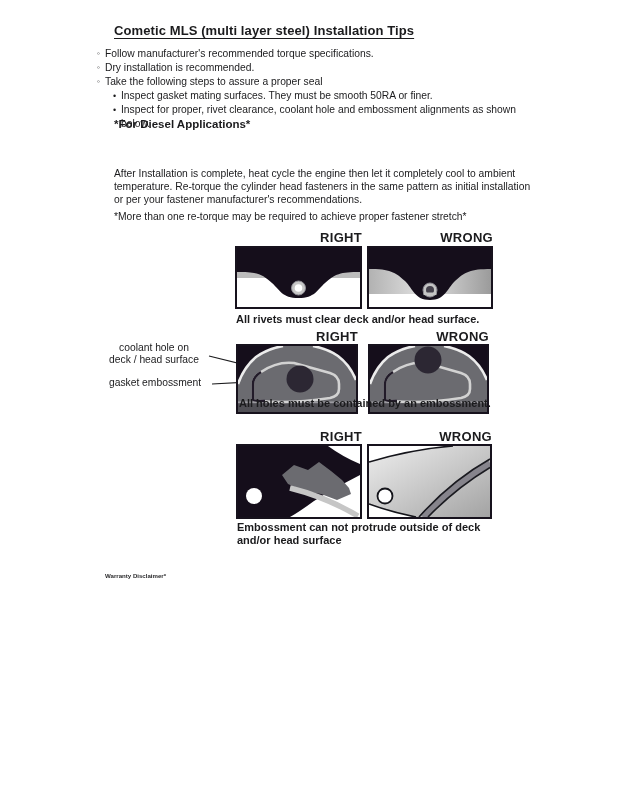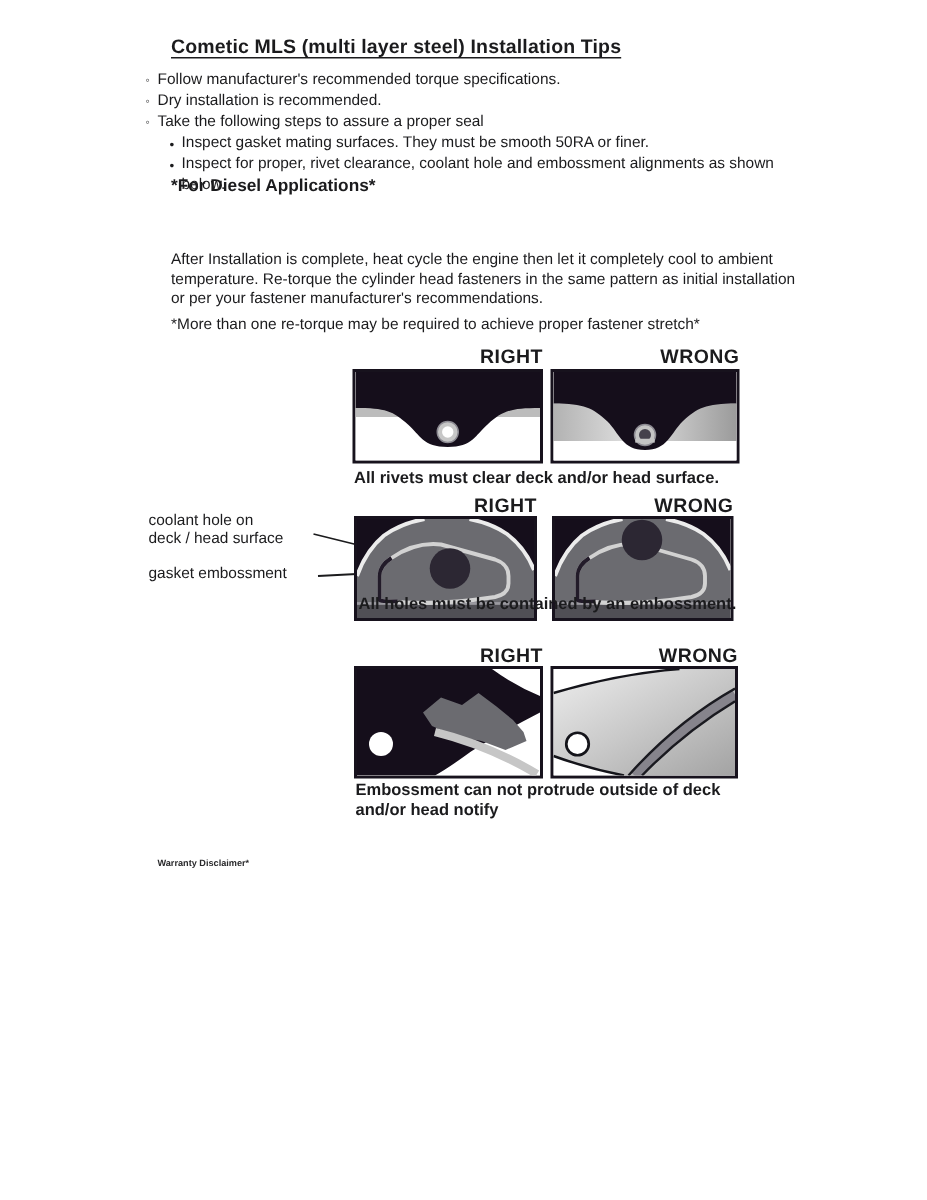--- a/index.html
+++ b/index.html
@@ -19,21 +19,21 @@
   .sub .b-mark{font-size:9px;}
   .diesel-head{left:114px;top:118px;font-size:11.5px;font-weight:bold;}
   .body-par{left:114px;width:418px;font-size:10.3px;line-height:13.2px;}
   .p1{top:134px;}
   .p2{top:167px;}
   .p3{top:210px;}
   .rw-label{font-size:13px;font-weight:bold;text-align:right;letter-spacing:.3px;}
   .panel{position:absolute;border:2px solid #17121d;background:#fff;box-sizing:border-box;}
   .panel svg{display:block;}
   .cap{font-weight:bold;font-size:11px;line-height:12.5px;}
-  .side-label{font-size:10.3px;line-height:11.5px;text-align:left;}
+  .side-label{font-size:10.3px;line-height:11.5px;text-align:center;}
   .disc{left:105px;top:573px;width:428px;font-size:5.7px;line-height:6.55px;color:#2a2a2c;}
   .disc .dh{font-weight:bold;font-size:6.1px;margin:0 0 7px 0;}
   .disc p{margin:0 0 6.5px 0;}
   .disc .tight{margin:0;}
   .docnum{left:386px;top:757px;font-size:19px;letter-spacing:.4px;color:#737373;}
 </style>
 </head>
 <body>
 
 <div class="page">
@@ -176,21 +176,21 @@
       <path d="M0,58 Q22,66 47,71" stroke="#14141a" stroke-width="1.6" fill="none"></path>
       <path d="M121,17 Q84,38 54,71" stroke="#86848c" stroke-width="7" fill="none"></path>
       <path d="M121,13 Q82,35 50,71" stroke="#1a1a20" stroke-width="1.6" fill="none"></path>
       <path d="M121,21.5 Q87,42 59,71" stroke="#1a1a20" stroke-width="1.6" fill="none"></path>
       <circle cx="16" cy="50" r="7.5" fill="#ffffff" stroke="#14141a" stroke-width="1.8"></circle>
     </svg>
   </div>
 
   <div class="abs cap" style="left:237px;top:521px;">
     <div>Embossment can not protrude outside of deck</div>
-    <div>and/or head notify</div>
+    <div>and/or head surface</div>
   </div>
 
   <div class="abs disc">
     <div class="dh">Warranty Disclaimer*</div>
     <p>Due to the nature of performance applications, the parts in this catalog are sold without any express warranty or any implied warranty of merchantability or fitness for a particular purpose.  Cometic Gasket Inc., shall not, under any circumstances, be liable for any special, incidental or consequential damages, including, person, party or property, but not limited to, damage, or loss of property or equipment, loss of profits or revenue, cost of purchased or replacement goods, or claims of customers of the purchase, which may arise and/or result from sale, installation or use of these parts.  Installation of these parts could adversely affect the motor manufacturers warranty coverage.</p>
     <p class="tight">VENUE-The agreed upon venue, in the event of dispute whatsoever between the parties, whether instituted by either party, including, but not limited to, contract terms, payment terms, delivery, type, defects, sufficiency of product, shall be the Court of Common Pleas, Lake County, Ohio or the Painesville Municipal Court, Lake County, Ohio, depending on the amount in controversy.</p>
     <p>This agreement shall be governed by and construed under the laws of the State of Ohio.</p>
     <p>All prices and terms are subject to change without notice.</p>
     <p>Terms COD- Secured with a completed dealer/jobber application on File, COD-Company check with a current credit card number on file.  Open accounts may be established by well rated firms.  A credit application is available upon request.  Open accounts are due payable Net 30 days from date of invoice.  No statement will be sent.  If an account becomes 60 or more days past due, it is subject to being placed on credit hold.  No orders will be shipped or new orders accepted until past due balance is paid.  If an account becomes 90 or more days past due, it is subject to being placed for collections.  All costs of collection are the responsibility of the customer, including attorney fees, court costs, and other expenses of litigation.</p>
     <p>Returns- Authorized (RGA) must be obtained in advance on all returns.  A packing slip or invoice number must accompany the merchandise.  No returns after 30 days from invoice date.  All returns are subject to a 25% restocking charge.  All custom designed and custom manufactured gaskets are non-returnable.</p>

